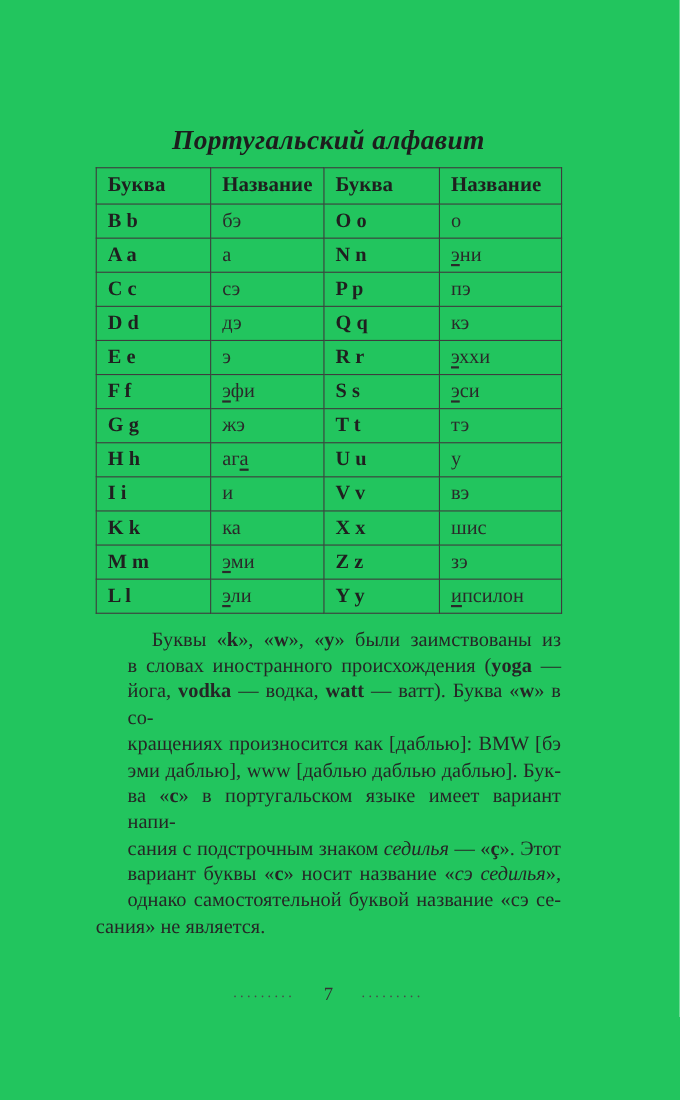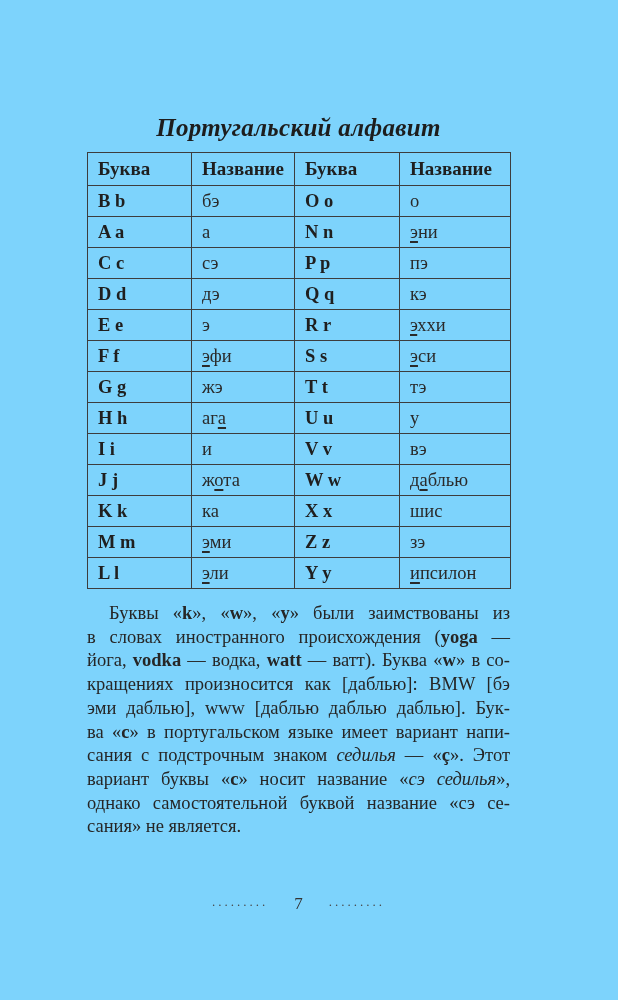--- a/index.html
+++ b/index.html
@@ -1,19 +1,19 @@
 <!DOCTYPE html>
 <html><head>
 <meta charset="utf-8">
 <style>
   html,body { margin:0; padding:0; background:#ffffff; }
   .page {
     position:relative;
     width:618px; height:1000px;
-    background:#7dd3fc;
+    background:#22c55e;
     font-family:"Liberation Serif", serif;
     color:#242424;
     overflow:hidden;
   }
   .content { width:423px; margin:0 0 0 87px; padding-top:113px; }
 
   .title {
     margin:0;
     text-align:center;
     font-size:25px;
@@ -50,21 +50,21 @@
   .u { text-decoration:underline; text-underline-offset:3px; text-decoration-thickness:1.5px; }
 
   .paragraph {
     margin-top:13px;
     width:423px;
     font-size:18.5px;
     line-height:23.7px;
     color:#262626;
   }
   .line { min-height:23.7px; }
-  .line.just { text-align:justify; text-align-last:justify; }
+  .line.just { text-align:justify; text-align-last:justify;margin-left:29px; }
   .line.indent { text-indent:22px; }
   .b { font-weight:bold; }
   .i { font-style:italic; }
 
   .footer {
     position:absolute;
     top:895px; left:87px; width:423px;
     display:flex; justify-content:center; align-items:center;
     gap:26px;
   }
@@ -149,26 +149,20 @@
             <td class="letter"><span>U u</span></td>
             <td class="name"><span>у</span></td>
           </tr>
           <tr>
             <td class="letter"><span>I i</span></td>
             <td class="name"><span>и</span></td>
             <td class="letter"><span>V v</span></td>
             <td class="name"><span>вэ</span></td>
           </tr>
           <tr>
-            <td class="letter"><span>J j</span></td>
-            <td class="name"><span>ж</span><span class="u">о</span><span>та</span></td>
-            <td class="letter"><span>W w</span></td>
-            <td class="name"><span>д</span><span class="u">а</span><span>блью</span></td>
-          </tr>
-          <tr>
             <td class="letter"><span>K k</span></td>
             <td class="name"><span>ка</span></td>
             <td class="letter"><span>X x</span></td>
             <td class="name"><span>шис</span></td>
           </tr>
           <tr>
             <td class="letter"><span>M m</span></td>
             <td class="name"><span class="u">э</span><span>ми</span></td>
             <td class="letter"><span>Z z</span></td>
             <td class="name"><span>зэ</span></td>

